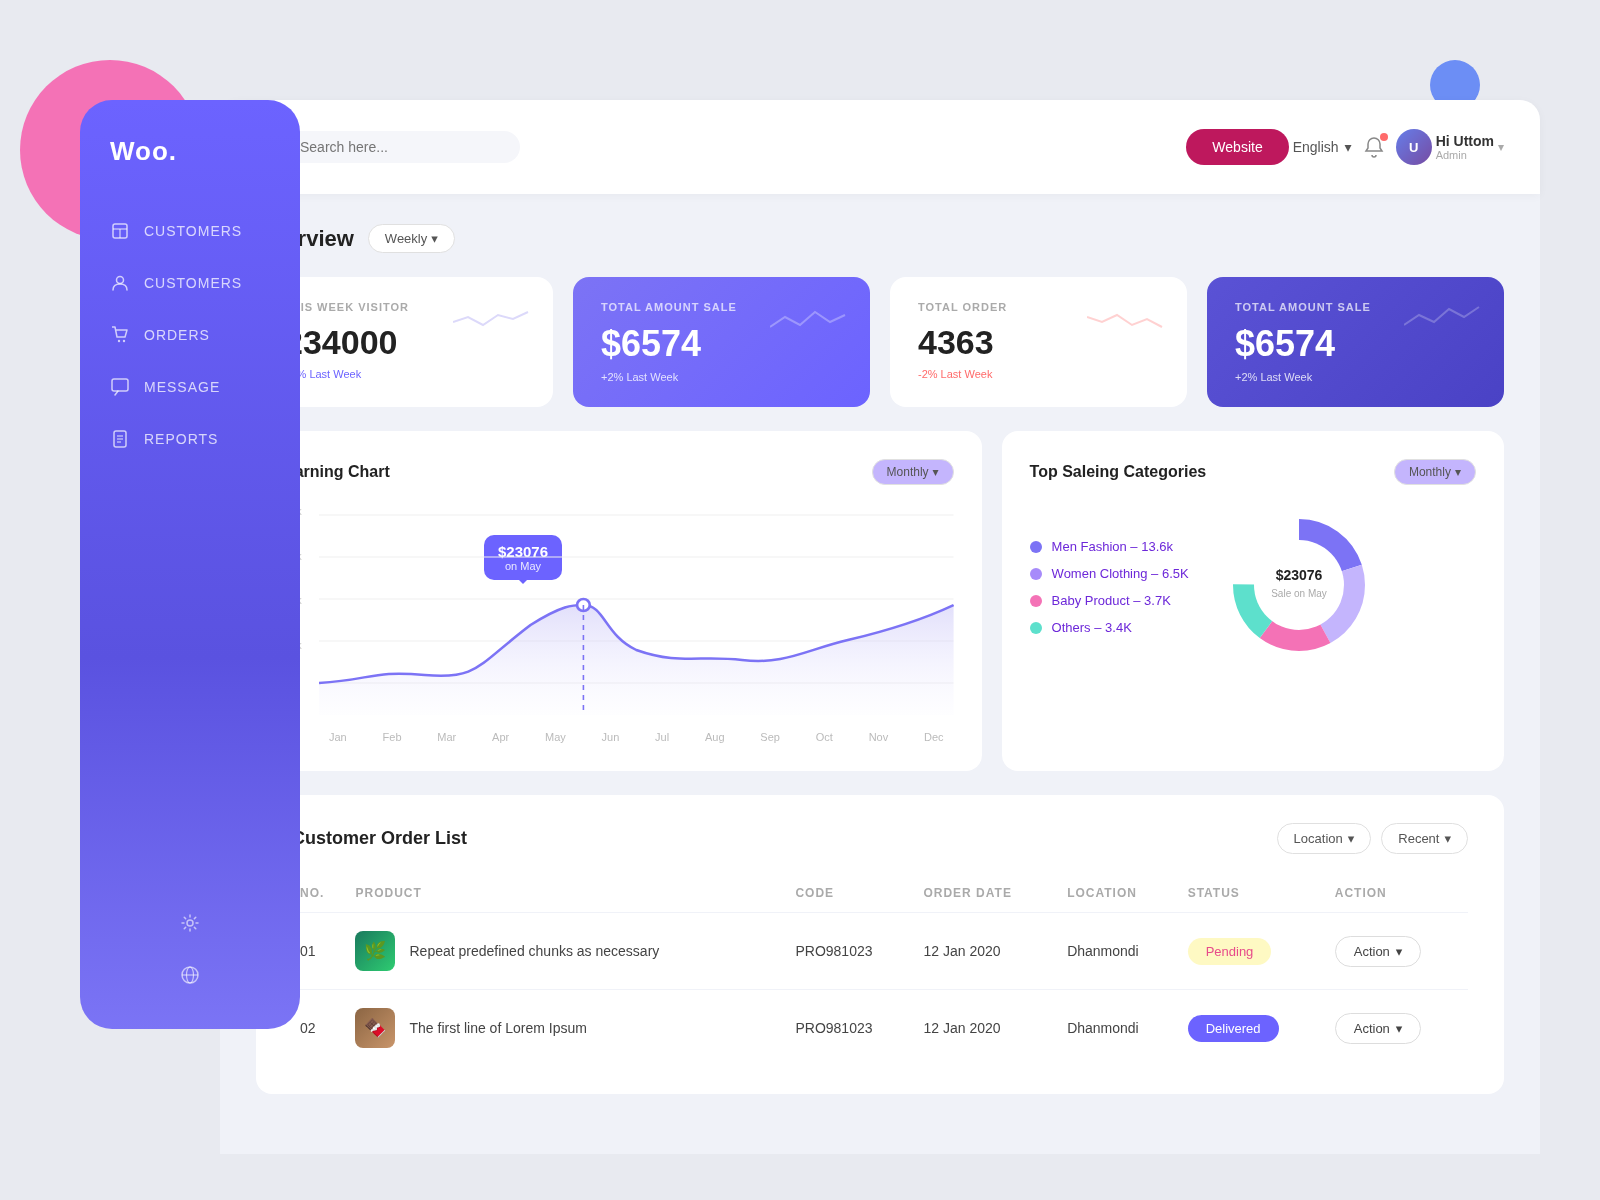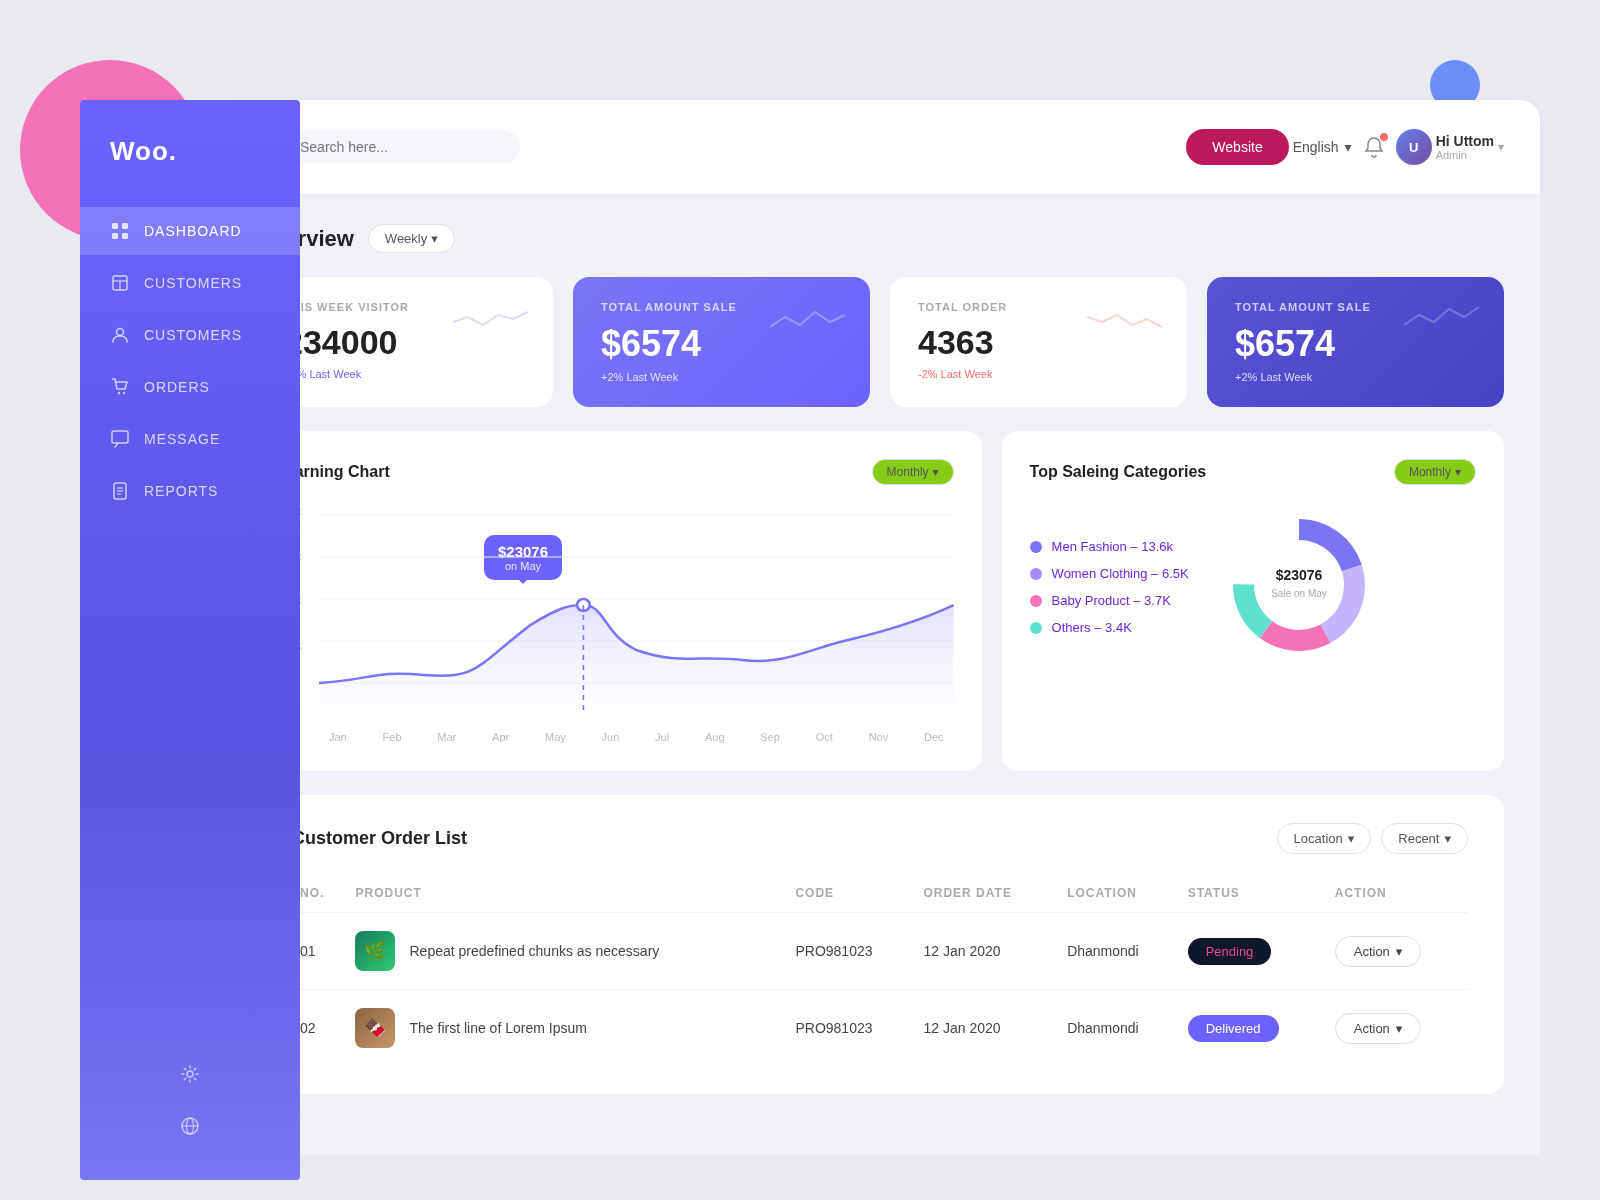--- a/index.html
+++ b/index.html
@@ -37,23 +37,23 @@
       bottom: 60px; right: 60px;
       z-index: 0;
       opacity: 0.85;
     }
 
     
     .sidebar {
       position: absolute;
       left: 80px; top: 100px;
       width: 220px;
-      height: 1080px;
+      height: 929px;
       background: linear-gradient(180deg, #6c63ff 0%, #5a52e0 60%, #7b74f5 100%);
-      border-radius: 4px;
+      border-radius: 32px;
       z-index: 10;
       display: flex;
       flex-direction: column;
       padding: 0;
     }
     .sidebar-logo {
       color: white;
       font-size: 26px;
       font-weight: 700;
       padding: 36px 30px 30px;
@@ -299,21 +299,21 @@
       justify-content: space-between;
       align-items: center;
       margin-bottom: 20px;
     }
     .chart-title {
       font-size: 16px;
       font-weight: 700;
       color: #222;
     }
     .chart-filter-btn {
-      background: #84cc16;
+      background: #c4b5fd;
       border: 1px solid #e0e0e0;
       border-radius: 20px;
       padding: 5px 14px;
       font-size: 12px;
       color: #555;
       cursor: pointer;
       display: flex;
       align-items: center;
       gap: 4px;
     }
@@ -456,21 +456,21 @@
       color: white; font-size: 18px;
     }
     .status-badge {
       padding: 6px 18px;
       border-radius: 20px;
       font-size: 13px;
       font-weight: 500;
       display: inline-block;
     }
     .status-pending {
-      background: #0f172a;
+      background: #fef9c3;
       color: #e74c8b;
     }
     .status-delivered {
       background: #6c63ff;
       color: white;
     }
     .action-btn {
       background: white;
       border: 1.5px solid #ddd;
       border-radius: 20px;
@@ -511,31 +511,20 @@
 </head>
 <body>
 
 <div class="deco-circle-pink"></div>
 <div class="deco-circle-blue"></div>
 <div class="deco-circle-teal"></div>
 
 <div class="sidebar">
   <div class="sidebar-logo">Woo.</div>
   <nav class="sidebar-nav">
-    <div class="sidebar-item active">
-      <span class="sidebar-icon">
-        <svg width="18" height="18" viewBox="0 0 18 18" fill="none">
-          <rect x="1" y="1" width="6" height="6" rx="1.5" fill="white" opacity="0.8"></rect>
-          <rect x="11" y="1" width="6" height="6" rx="1.5" fill="white" opacity="0.8"></rect>
-          <rect x="1" y="11" width="6" height="6" rx="1.5" fill="white" opacity="0.8"></rect>
-          <rect x="11" y="11" width="6" height="6" rx="1.5" fill="white" opacity="0.8"></rect>
-        </svg>
-      </span>
-      <span>DASHBOARD</span>
-    </div>
     <div class="sidebar-item">
       <span class="sidebar-icon">
         <svg width="18" height="18" viewBox="0 0 18 18" fill="none">
           <rect x="2" y="2" width="14" height="14" rx="2" stroke="rgba(255,255,255,0.7)" stroke-width="1.5" fill="none"></rect>
           <path d="M2 7h14" stroke="rgba(255,255,255,0.7)" stroke-width="1.2"></path>
           <path d="M9 7v9" stroke="rgba(255,255,255,0.7)" stroke-width="1.2"></path>
         </svg>
       </span>
       <span>CUSTOMERS</span>
     </div>

